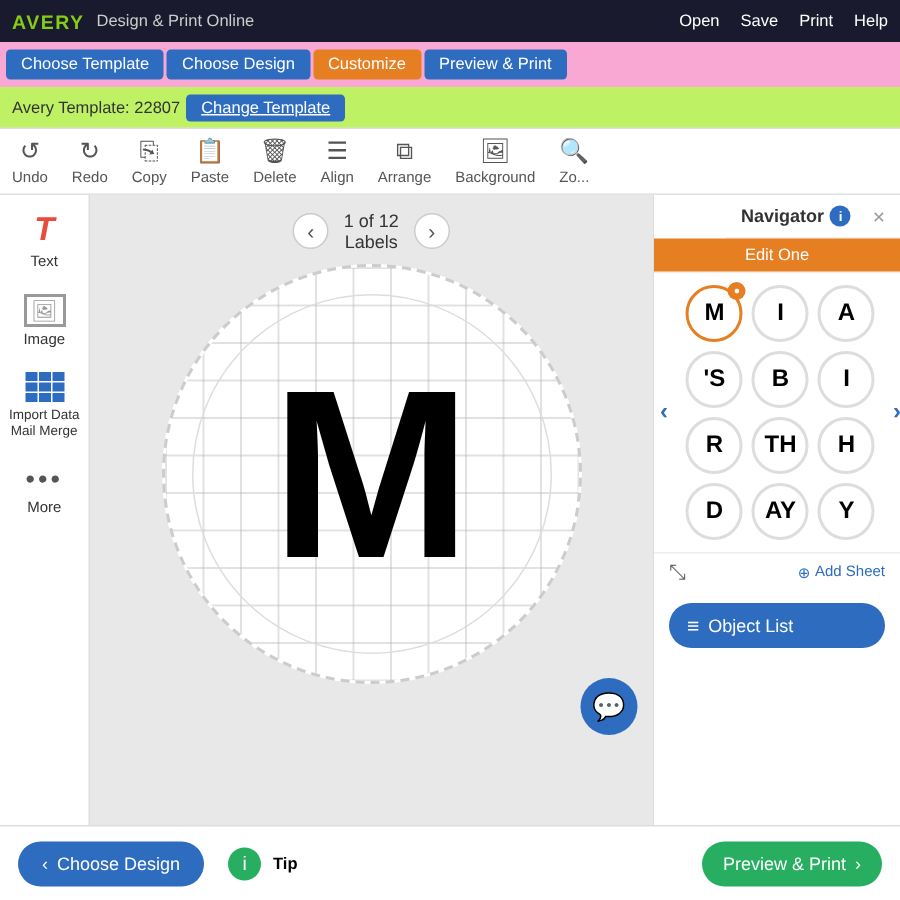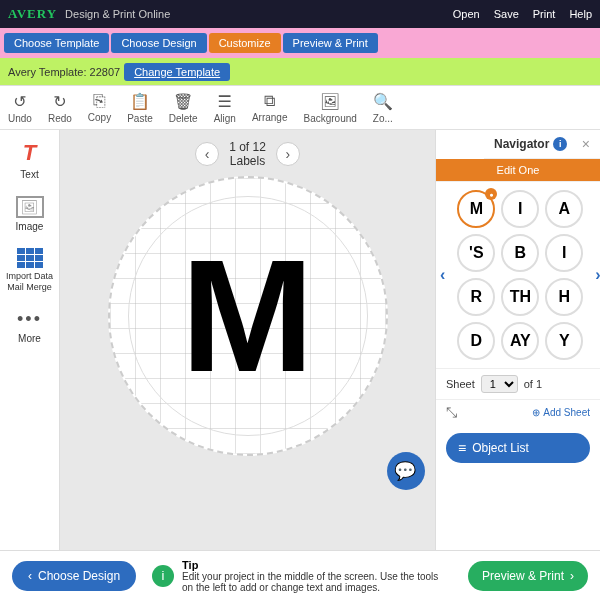--- a/index.html
+++ b/index.html
@@ -8,25 +8,24 @@
     
     #top-nav {
       background: #1a1a2e;
       height: 28px;
       display: flex;
       align-items: center;
       padding: 0 8px;
       gap: 8px;
     }
     #avery-logo {
-      color: #22c55e;
+      color: #84cc16;
       font-weight: bold;
       font-size: 13px;
       letter-spacing: 1px;
-      font-family: Liberation Serif, serif;
     }
     #design-print-link {
       color: #ccc;
       font-size: 11px;
       cursor: pointer;
     }
     #nav-right {
       margin-left: auto;
       display: flex;
       gap: 12px;
@@ -629,27 +628,20 @@
           <div class="label-circle">R</div>
           <div class="label-circle">TH</div>
           <div class="label-circle">H</div>
           <div class="label-circle">D</div>
           <div class="label-circle">AY</div>
           <div class="label-circle">Y</div>
         </div>
       <span class="side-arrow">›</span>
     </div>
 
-    <div id="sheet-selector">
-      <span>Sheet</span>
-      <select id="sheet-select">
-        <option>1</option>
-      </select>
-      <span>of 1</span>
-    </div>
 
     <div id="sheet-actions">
       <span class="expand-icon">⤡</span>
       <button class="add-sheet-btn">
         <span>⊕</span>
         <span>Add Sheet</span>
       </button>
     </div>
 
     <button id="object-list-btn">
@@ -665,21 +657,20 @@
 <div id="bottom-bar">
   <button id="choose-design-btn">
     <span>‹</span>
     <span>Choose Design</span>
   </button>
 
   <div id="tip-area">
     <div class="tip-icon">i</div>
     <div>
       <div id="tip-title">Tip</div>
-      <div id="tip-text">Edit your project in the middle of the screen. Use the tools on the left to add or change text and images.</div>
     </div>
   </div>
 
   <button id="preview-print-btn">
     <span>Preview &amp; Print</span>
     <span>›</span>
   </button>
 </div>
 
 </body></html>

